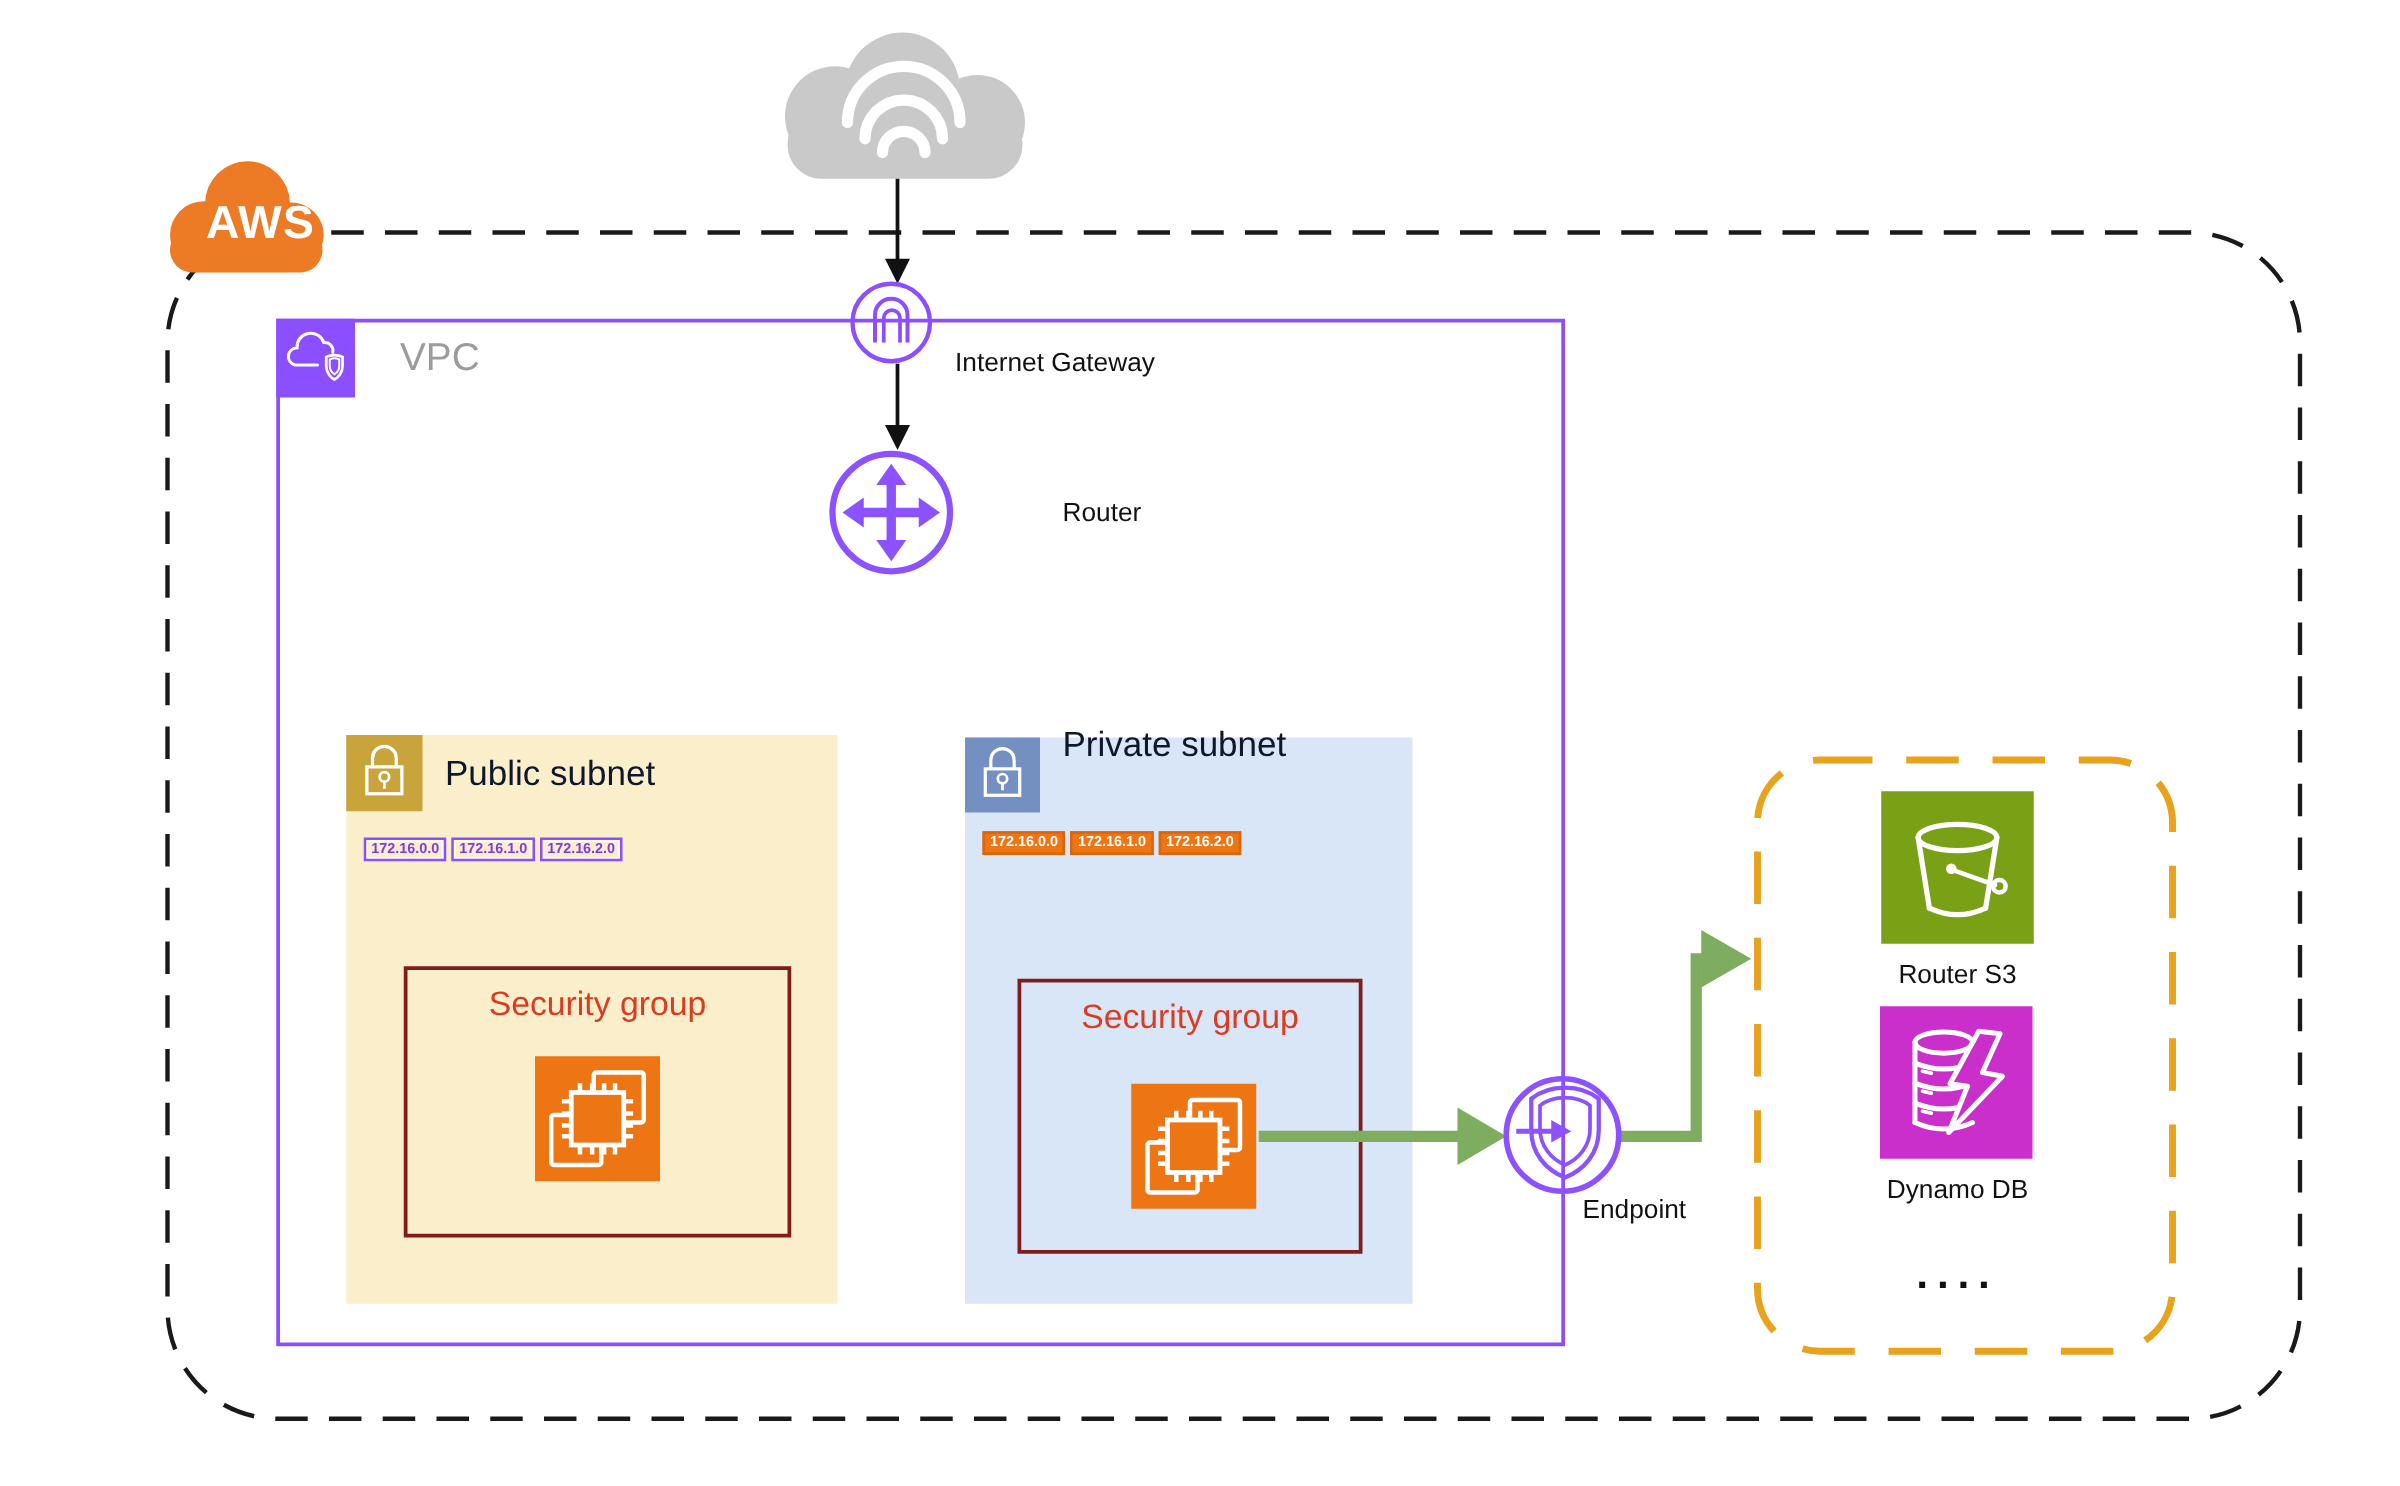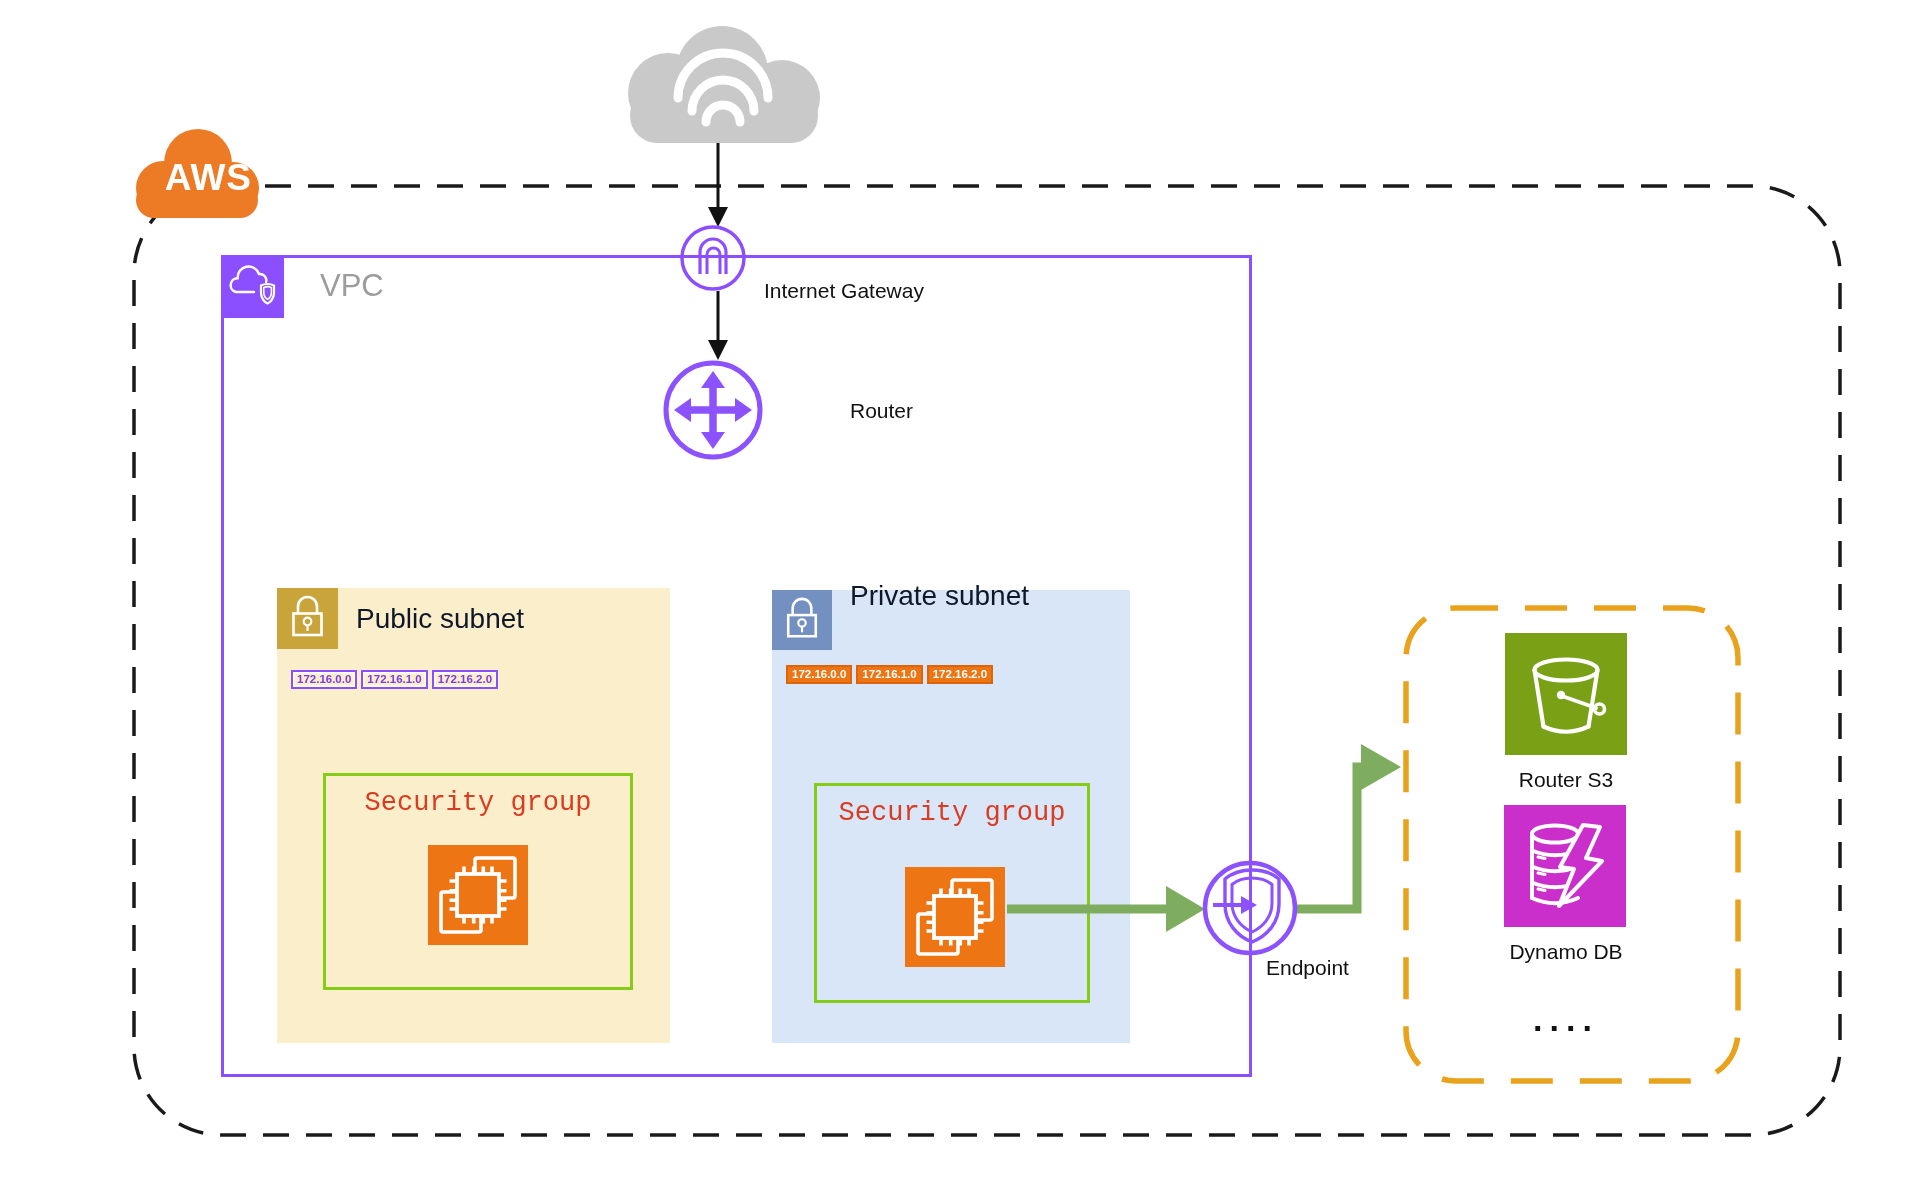--- a/index.html
+++ b/index.html
@@ -8,21 +8,21 @@
   .abs{position:absolute;}
   .lbl{position:absolute;font-size:21px;line-height:24px;color:#111;white-space:nowrap;}
   .hdr{position:absolute;font-size:28px;line-height:32px;font-weight:500;color:#0f172a;white-space:nowrap;}
   #vpc-box{left:221px;top:255px;width:1031px;height:822px;border:3px solid #8C4FFF;box-sizing:border-box;}
   #vpc-icon{left:221px;top:255px;width:63px;height:63px;background:#8C4FFF;}
   #vpc-label{left:300px;top:266px;font-size:31px;line-height:40px;color:#9C9C9C;font-weight:500;margin-left:20px;}
   #public-subnet{left:277px;top:588px;width:393px;height:455px;background:#FAEECB;}
   #public-icon{left:277px;top:588px;width:61px;height:61px;background:#C9A43B;}
   #private-subnet{left:772px;top:590px;width:358px;height:453px;background:#D9E6F8;}
   #private-icon{left:772px;top:590px;width:60px;height:60px;background:#7490C1;}
-  .sg-box{position:absolute;border:3px solid #84cc16;box-sizing:border-box;font-family:Liberation Mono, monospace;}
+  .sg-box{position:absolute;border:3px solid #7f1d1d;box-sizing:border-box;}
   #public-sg{left:323px;top:773px;width:310px;height:217px;}
   #private-sg{left:814px;top:783px;width:276px;height:220px;}
   .sg-label{position:absolute;left:0;right:0;top:12px;text-align:center;font-size:27px;
             font-weight:500;color:#DB3B21;white-space:nowrap;}
   .ec2{position:absolute;width:100px;height:100px;background:#ED7514;}
   #public-ec2{left:428px;top:845px;}
   #private-ec2{left:905px;top:867px;}
   .cidr-col{position:absolute;display:flex;flex-direction:row;gap:4px;align-items:flex-start;}
   #public-cidrs{left:291px;top:670px;}
   #private-cidrs{left:786px;top:665px;}

